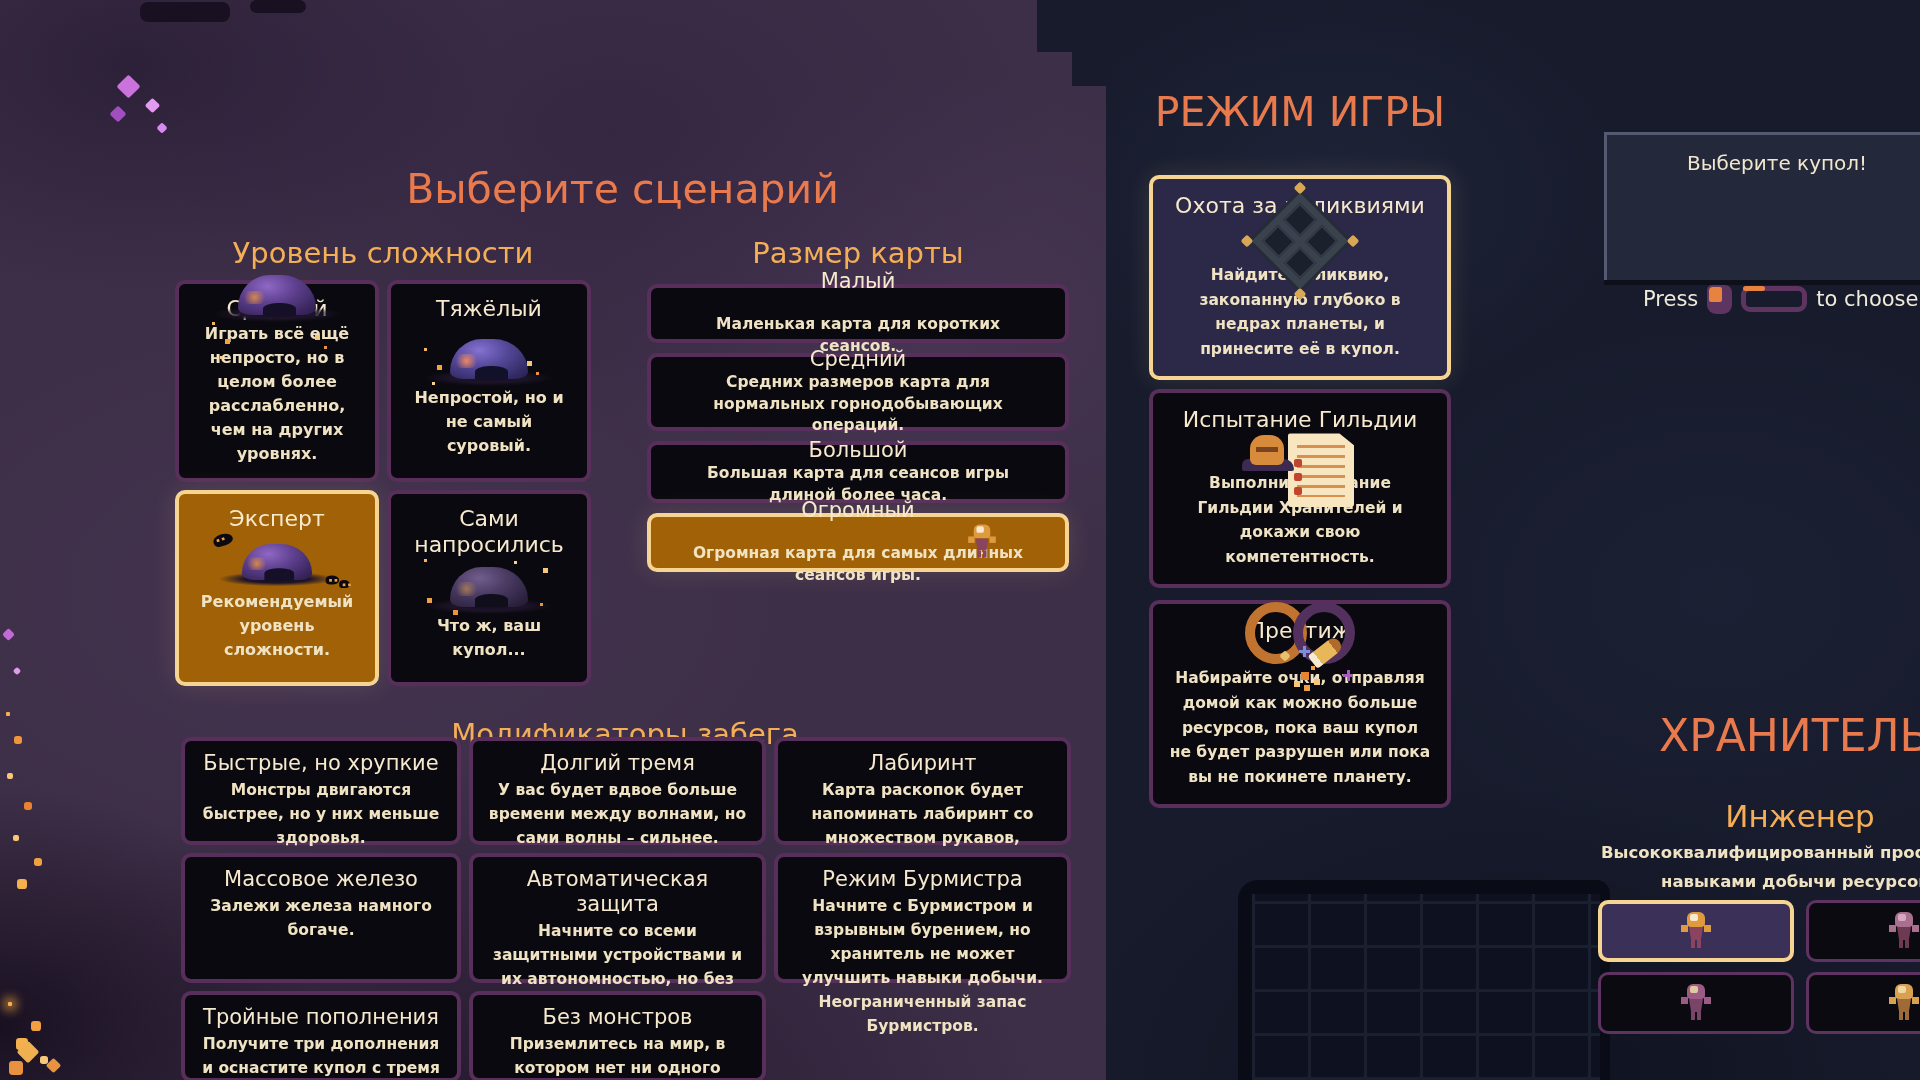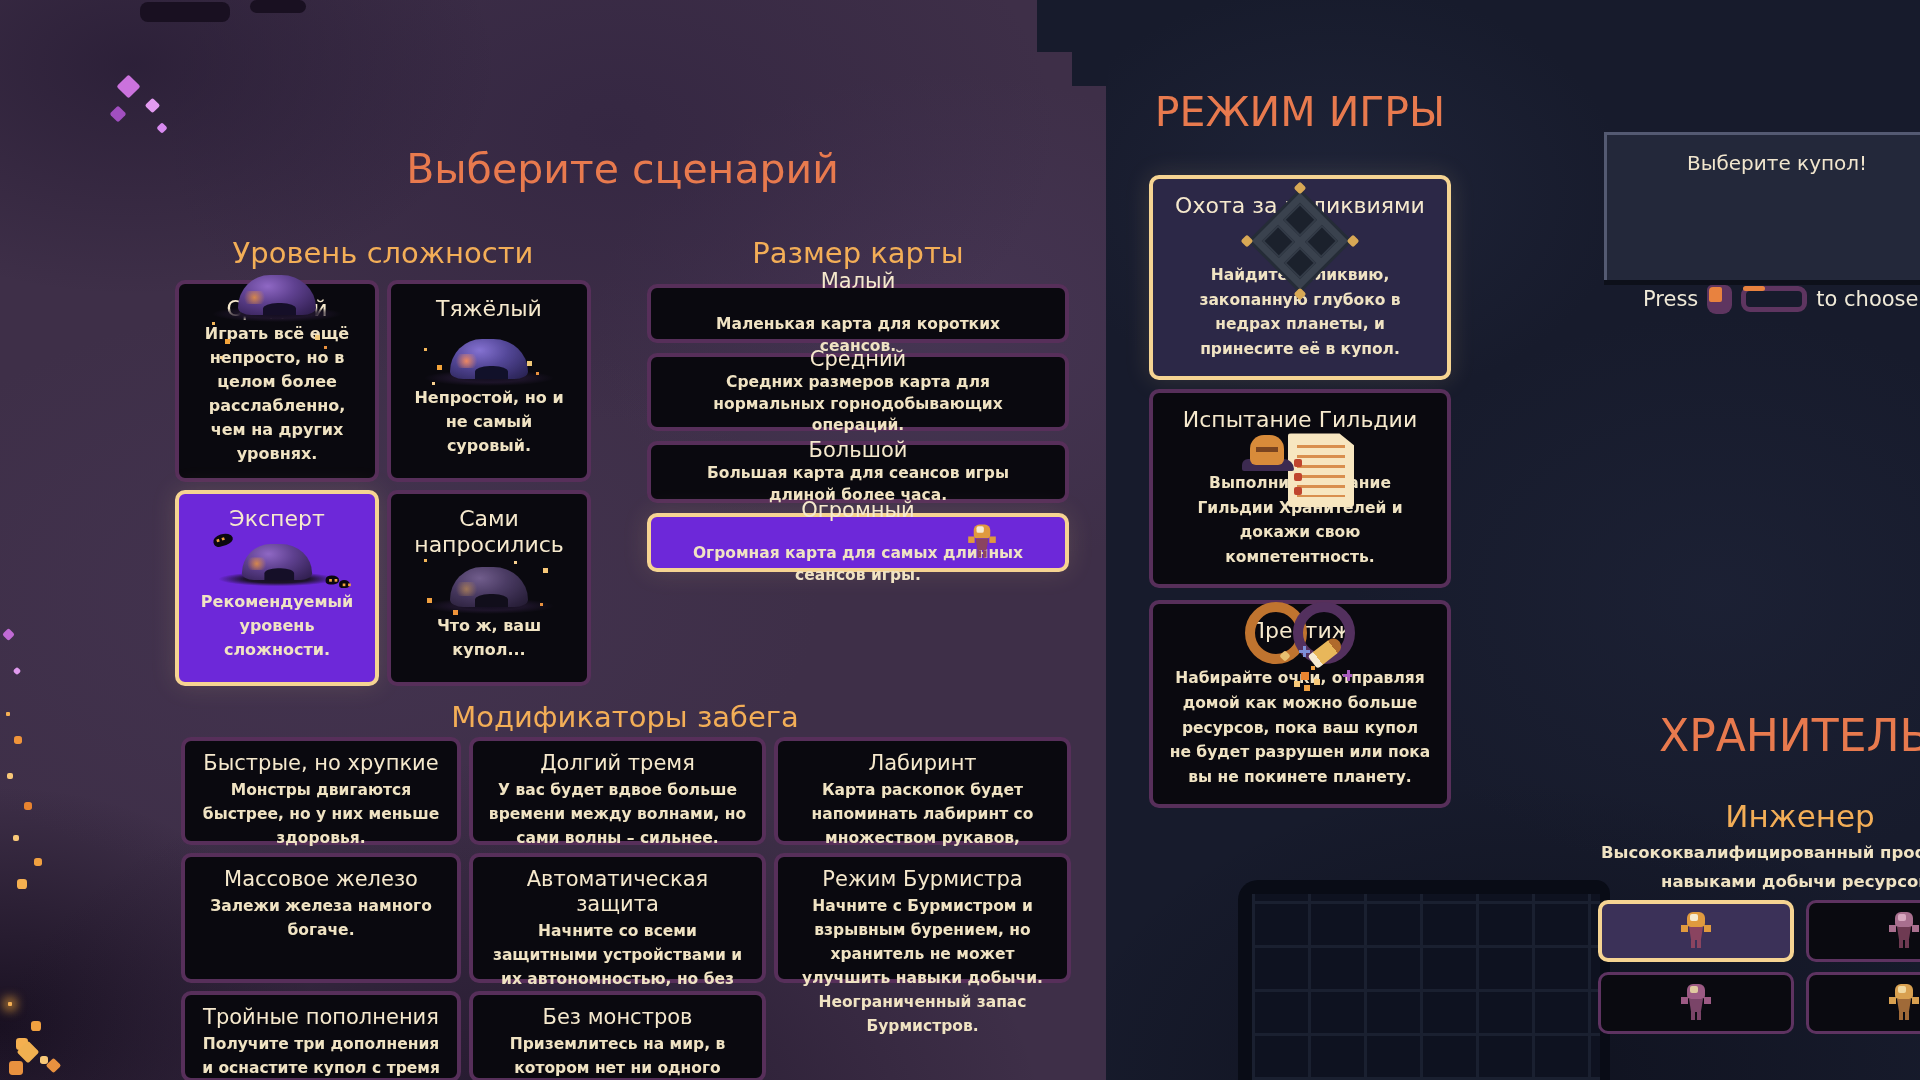--- a/index.html
+++ b/index.html
@@ -34,21 +34,21 @@
   .gem{position:absolute;transform:rotate(45deg);border-radius:2px;}
   .darkblob{position:absolute;background:#191021;border-radius:8px;}
   .sparks{position:absolute;width:4px;height:4px;border-radius:1px;}
   
   .h-orange{position:absolute;color:#e87a4e;font-size:41px;text-align:center;white-space:nowrap;}
   .h-gold{position:absolute;color:#f3ae57;font-size:29px;text-align:center;}
   
   .card{position:relative;box-sizing:border-box;background:#0a090f;border:4px solid #572f5a;
         border-radius:10px;color:#f4e3c2;text-align:center;display:flex;flex-direction:column;
         align-items:center;}
-  .card.sel{border-color:#f6d492;background:#6d28d9;box-shadow:0 0 26px rgba(246,212,146,.14);}
+  .card.sel{border-color:#f6d492;background:#a16207;box-shadow:0 0 26px rgba(246,212,146,.14);}
   .ctitle{font-size:22px;color:#f6e9cd;line-height:1.2;}
   .cdesc{font-size:16px;font-weight:bold;line-height:1.5;color:#f0e3c3;}
   .grid-diff{position:absolute;left:175px;top:280px;display:grid;
              grid-template-columns:204px 204px;grid-template-rows:202px 196px;gap:8px;}
   .grid-diff .card{padding:12px 10px 20px;justify-content:space-between;}
   .col-map{position:absolute;left:647px;top:284px;width:422px;display:flex;
            flex-direction:column;gap:10px;}
   .col-map .card{justify-content:center;padding:6px 26px;}
   .col-map .card.h60{height:59px;gap:20px;} .col-map .card.h78{height:78px;} .col-map .card.h71{height:62px;}
   .col-map .cdesc{font-size:15.5px;line-height:1.4;}
@@ -181,21 +181,21 @@
   <span class="gem" style="left:14px;top:668px;width:6px;height:6px;background:#e09aee;"></span>
   <span class="sparks" style="left:6px;top:712px;background:#f6b054;
     box-shadow:10px 26px 0 2px #f0943a,2px 62px 0 1px #f8c878,20px 92px 0 2px #e8832f,
     8px 124px 0 1px #f8c878,30px 148px 0 2px #f0a040,14px 170px 0 3px #f5b050;"></span>
   <span class="sparks" style="left:8px;top:1002px;background:#f6b054;
     box-shadow:0 0 10px 5px rgba(245,170,60,.55),26px 22px 0 3px #f0a040,12px 40px 0 4px #f5b050,
     34px 56px 0 2px #f8c878,6px 64px 0 5px #e8913f;"></span>
   <span class="gem" style="left:20px;top:1044px;width:16px;height:16px;background:#f0b050;"></span>
   <span class="gem" style="left:48px;top:1060px;width:11px;height:11px;background:#e8913f;"></span>
 
-  <div class="h-orange" style="left:255px;top:145px;width:735px;">Выберите сценарий</div>
+  <div class="h-orange" style="left:255px;top:165px;width:735px;">Выберите сценарий</div>
 
   <div class="h-gold" style="left:175px;top:236px;width:416px;">Уровень сложности</div>
 
   <div class="grid-diff">
     <div class="card">
       <div class="ctitle">Средний</div>
       <div class="dome">
         <span class="ground"></span>
           <span class="cap"></span>
           <span class="glints"></span>
@@ -254,21 +254,21 @@
       <div class="keeper" style="--h:#e09a3e;--v:#f6ead0;--b:#8a4460;position:absolute;left:316px;top:6px;transform:scale(.92);">
         <i class="k1"></i>
           <i class="k2"></i>
           <i class="k3"></i>
           <i class="k4"></i>
           <i class="k5"></i>
       </div>
     </div>
   </div>
 
-  <div class="h-gold" style="left:181px;top:700px;width:888px;">Модификаторы забега</div>
+  <div class="h-gold" style="left:181px;top:717px;width:888px;">Модификаторы забега</div>
 
   <div class="grid-mod">
     <div class="card">
       <div class="ctitle">Быстрые, но хрупкие</div>
       <div class="cdesc">Монстры двигаются быстрее, но у них меньше здоровья.</div>
     </div>
     <div class="card">
       <div class="ctitle">Долгий тремя</div>
       <div class="cdesc">У вас будет вдвое больше времени между волнами, но сами волны – сильнее.</div>
     </div>

